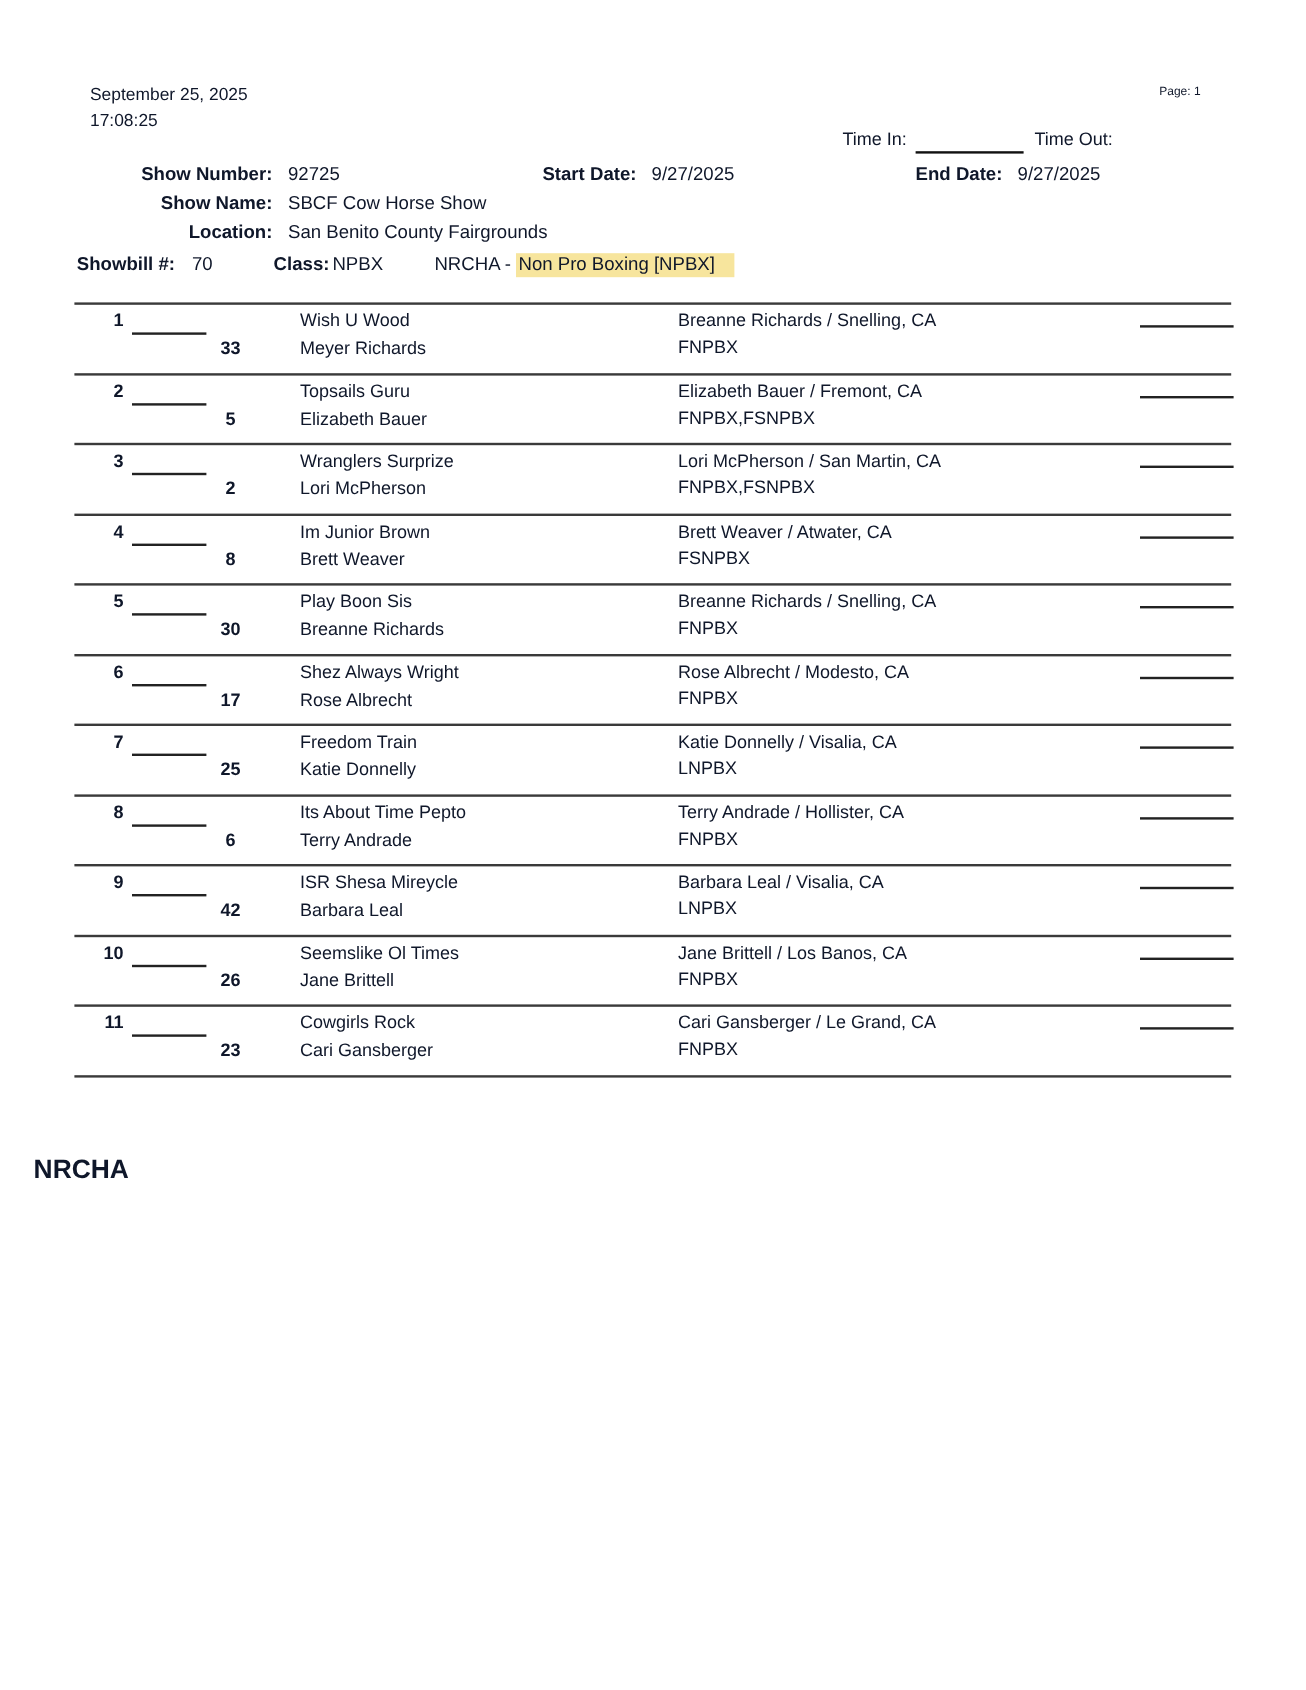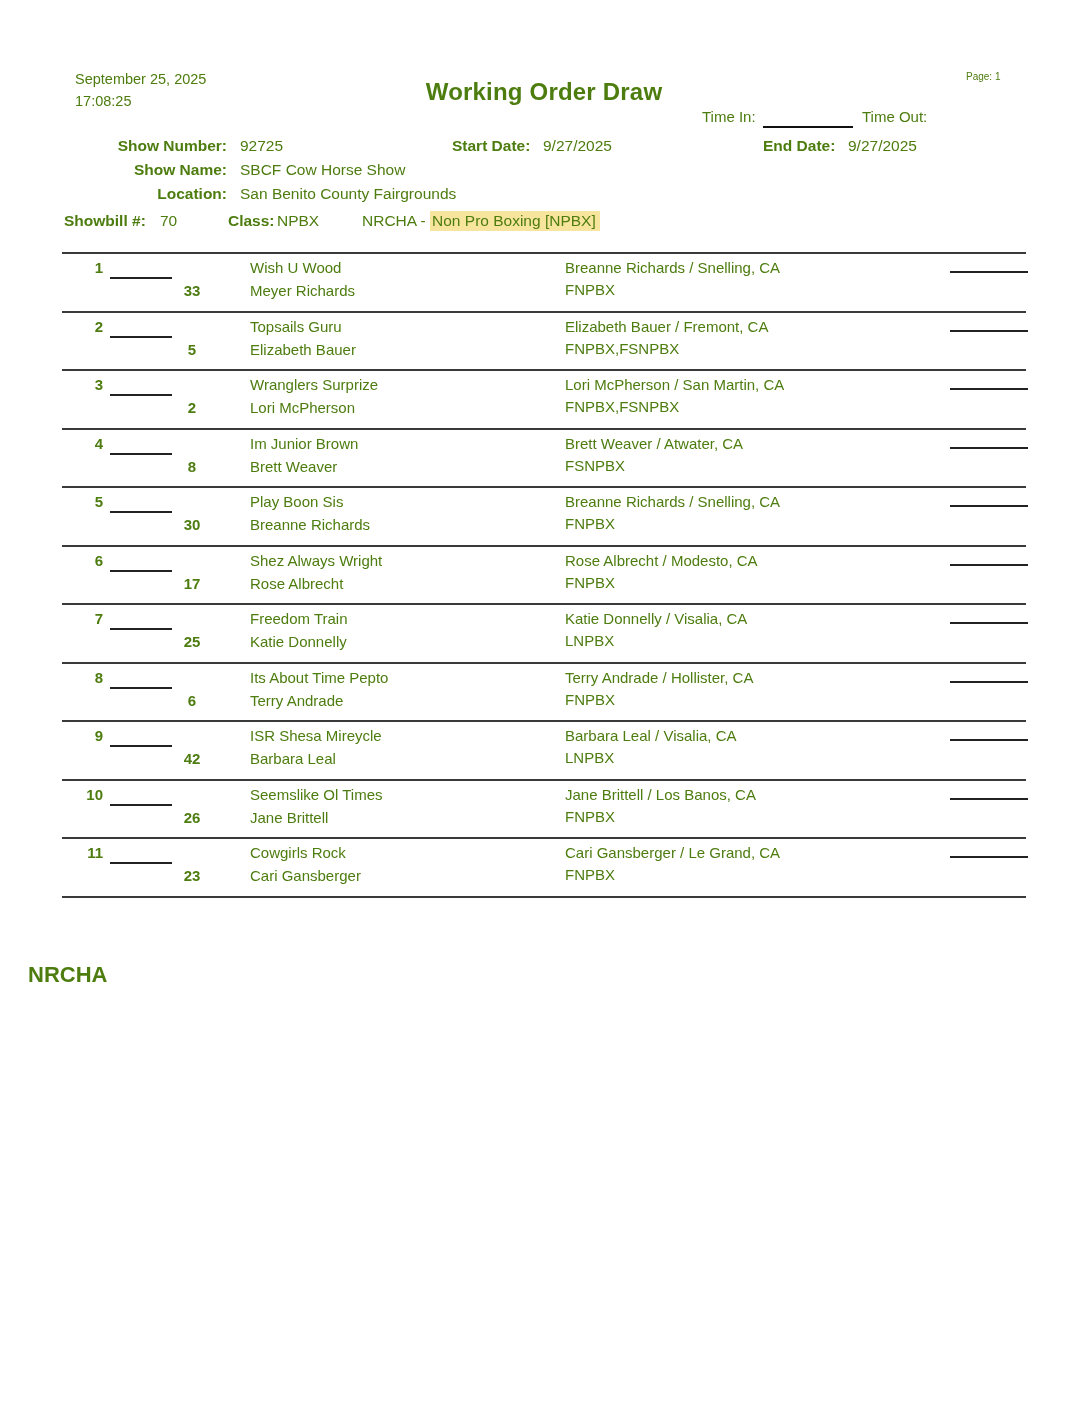--- a/index.html
+++ b/index.html
@@ -6,21 +6,21 @@
     margin: 0;
     padding: 0;
     background: #ffffff;
   }
   .page {
     position: relative;
     width: 1088px;
     height: 1408px;
     background: #ffffff;
     font-family: "Liberation Sans", sans-serif;
-    color: #4d7c0f;
+    color: #0f172a;
     overflow: hidden;
   }
   .abs { position: absolute; }
 
   
   .print-block {
     left: 75px; top: 68px;
     font-size: 14.5px; line-height: 22px;
   }
   .doc-title {
@@ -47,21 +47,21 @@
   .val-col   { left: 240px; }
   .start-lbl { left: 452px; font-weight: bold; }
   .start-val { left: 543px; }
   .end-lbl   { left: 763px; font-weight: bold; }
   .end-val   { left: 848px; }
   .showbill-lbl { left: 64px;  font-weight: bold; }
   .showbill-val { left: 160px; }
   .class-lbl    { left: 228px; font-weight: bold; }
   .class-code   { left: 277px; }
   .class-full   { left: 362px; }
-  .hl { padding: 1px 4px 2px 2px; text-align: right; }
+  .hl { padding: 1px 16px 2px 2px; text-align: right; }
 
   
   .entries-table {
     position: absolute;
     left: 62px; top: 252px;
     width: 964px;
     border-bottom: 2px solid #3a3a3a;
   }
   .entry-row {
     position: relative;
@@ -88,21 +88,20 @@
 </head>
 <body>
 
 <div class="page">
 
   <div class="abs print-block">
     <div>September 25, 2025</div>
     <div>17:08:25</div>
   </div>
 
-  <div class="abs doc-title">Working Order Draw</div>
 
   <div class="abs page-num">Page: 1</div>
 
   <span class="abs time-in-label">Time In:</span>
   <span class="abs time-in-blank"></span>
   <span class="abs time-out-label">Time Out:</span>
 
   <span class="abs info-line lbl-col r1">Show Number:</span>
   <span class="abs info-line val-col r1">92725</span>
   <span class="abs info-line start-lbl r1">Start Date:</span>

